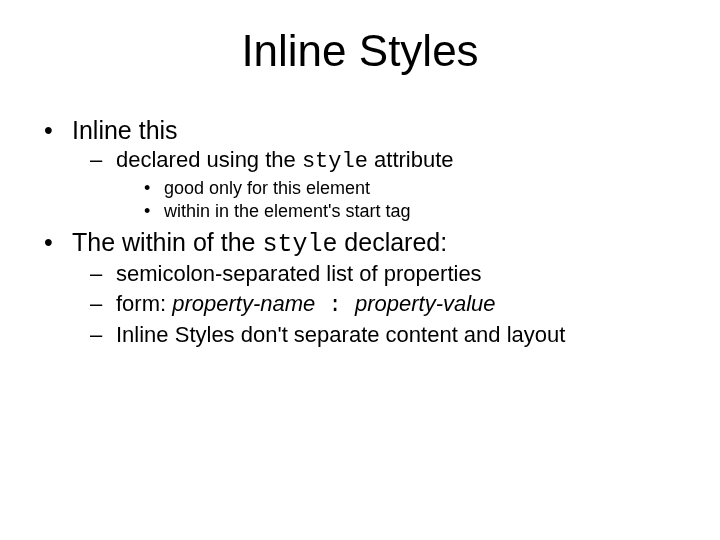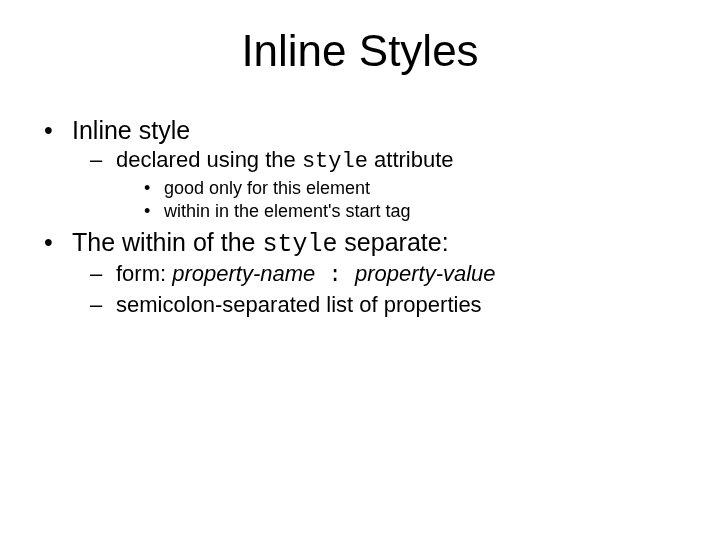--- a/index.html
+++ b/index.html
@@ -78,33 +78,34 @@
     font-style: italic;
   }
 </style>
 </head>
 <body>
 
 <h1 class="title">Inline Styles</h1>
 
 <ul class="lvl1">
   <li>
-    <span>Inline style</span>
+    <span>Inline this</span>
     <ul class="lvl2">
       <li>
         <span>declared using the </span><span class="mono">style</span><span> attribute</span>
         <ul class="lvl3">
           <li>good only for this element</li>
           <li>within in the element's start tag</li>
         </ul>
       </li>
     </ul>
   </li>
   <li>
-    <span>The within of the </span><span class="mono">style</span><span> separate:</span>
+    <span>The within of the </span><span class="mono">style</span><span> declared:</span>
     <ul class="lvl2">
+      <li>semicolon-separated list of properties</li>
       <li>
         <span>form: </span><span class="italic">property-name</span><span class="mono"> : </span><span class="italic">property-value</span>
       </li>
-      <li>semicolon-separated list of properties</li>
+      <li>Inline Styles don't separate content and layout</li>
     </ul>
   </li>
 </ul>
 
 </body></html>

